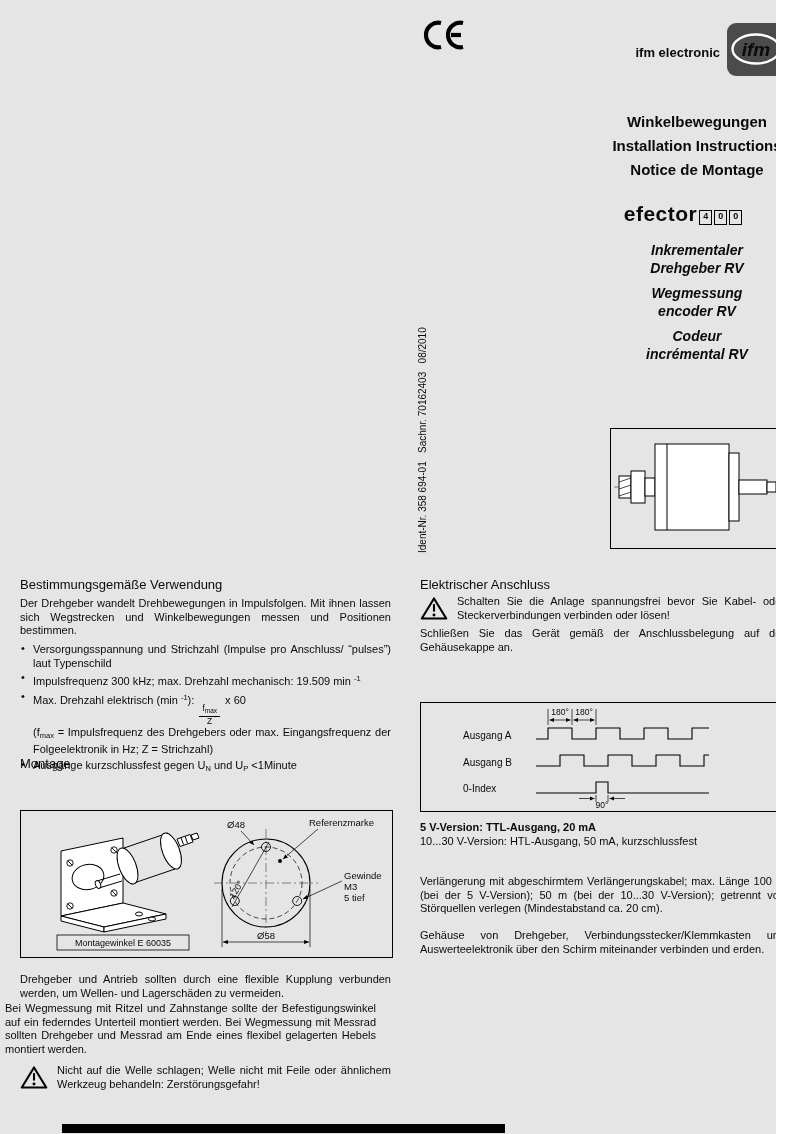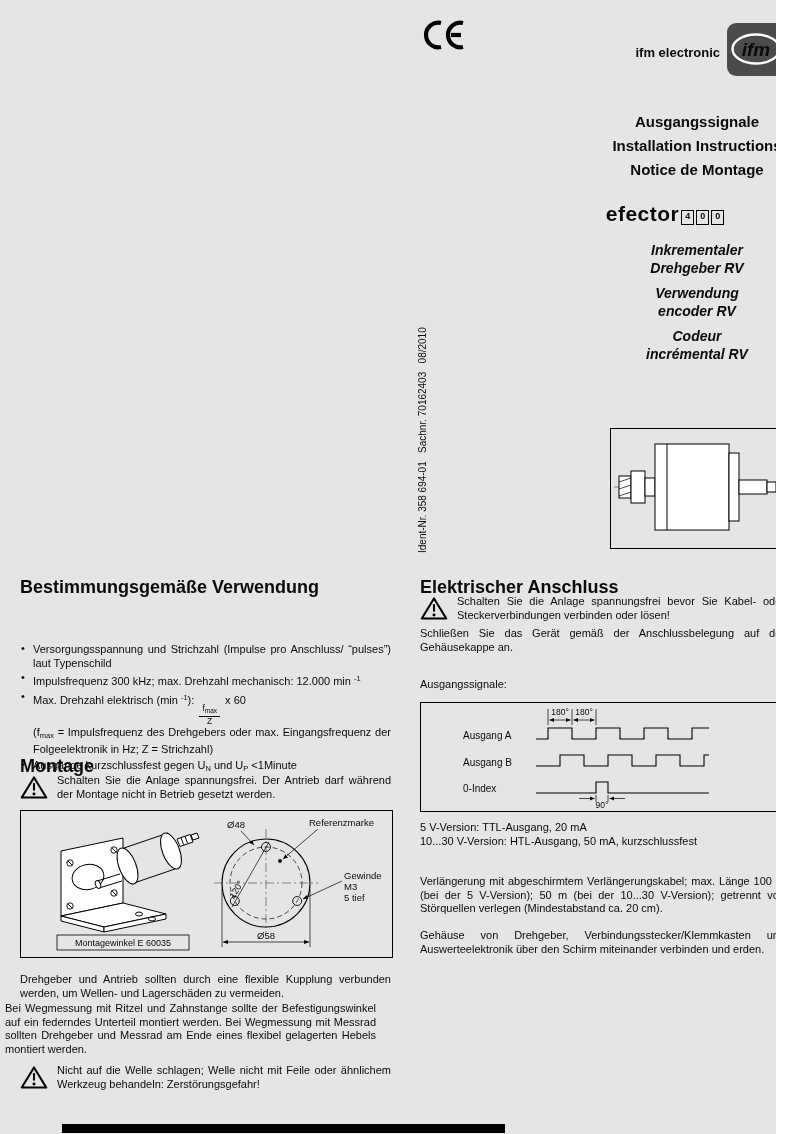--- a/index.html
+++ b/index.html
@@ -1,20 +1,20 @@
 <!DOCTYPE html>
 <html><head>
 <meta charset="utf-8">
 <style>
   html,body{margin:0;padding:0;background:#fff;}
   .page{position:relative;width:776px;height:1134px;background:#e5e5e5;overflow:hidden;
         font-family:"Liberation Sans","DejaVu Sans",sans-serif;color:#0a0a0a;}
   .abs{position:absolute;}
   .bt{font-size:11px;line-height:13.7px;text-align:justify;}
-  .h{font-size:18px;font-weight:bold;}
+  .h{font-size:13px;font-weight:normal;}
   sup{font-size:7.5px;vertical-align:4px;}
   sub{font-size:7.5px;vertical-align:-2px;}
   .bullets .b{position:relative;padding-left:13px;margin-bottom:2px;}
   .bullets .b::before{content:"\2022";position:absolute;left:1px;top:-1px;}
   .frac{display:inline-flex;flex-direction:column;text-align:center;vertical-align:-7px;
         font-size:8.5px;line-height:9.5px;margin:0 2px;}
   .frac .fn{border-bottom:1px solid #000;padding:0 3px;}
   .warnrow{display:flex;gap:9px;justify-content:space-between;}
   .warnrow svg{flex:none;margin-top:1px;}
   .warnrow .wt{flex:1;}
@@ -47,36 +47,36 @@
 
   <div class="abs brand" style="left:600px;top:45px;width:120px;">ifm electronic</div>
   <div class="abs" style="left:727px;top:23px;width:58px;height:53px;background:#4a4b4d;border-radius:9px;">
     <svg width="58" height="53" viewBox="0 0 58 53">
       <ellipse cx="29" cy="26" rx="23.5" ry="14.5" fill="none" stroke="#fff" stroke-width="2.4"></ellipse>
       <text x="29" y="32.5" text-anchor="middle" font-size="19" font-weight="bold" font-style="italic" fill="#fff">ifm</text>
     </svg>
   </div>
 
   <div class="abs titles" style="left:608px;top:110px;width:178px;">
-    <div>Ausgangssignale</div>
+    <div>Winkelbewegungen</div>
     <div>Installation Instructions</div>
     <div>Notice de Montage</div>
   </div>
 
-  <div class="abs" style="left:576px;top:202px;width:178px;text-align:center;">
+  <div class="abs" style="left:594px;top:202px;width:178px;text-align:center;">
     <span class="efx">efector</span><span class="ld">4</span><span class="ld">0</span><span class="ld">0</span>
   </div>
 
   <div class="abs prod" style="left:608px;top:241px;width:178px;">
     <div class="grp">
       <div>Inkrementaler</div>
       <div>Drehgeber RV</div>
     </div>
     <div class="grp">
-      <div>Verwendung</div>
+      <div>Wegmessung</div>
       <div>encoder RV</div>
     </div>
     <div class="grp">
       <div>Codeur</div>
       <div>incrémental RV</div>
     </div>
   </div>
 
   <div class="abs ident" style="left:417px;top:553px;width:262px;">Ident-Nr. 358 694-01   Sachnr. 70162403   08/2010</div>
 
@@ -96,50 +96,43 @@
       <g stroke="#000" stroke-width="0.7">
         <line x1="8" y1="53" x2="20" y2="49"></line>
         <line x1="8" y1="60" x2="20" y2="56"></line>
         <line x1="8" y1="67" x2="20" y2="63"></line>
       </g>
     </svg>
   </div>
 
   <div class="abs h" style="left:20px;top:577px;width:371px;">Bestimmungsgemäße Verwendung</div>
 
+  <div class="abs bt" style="left:20px;top:597px;width:371px;">Der Drehgeber wandelt Drehbewegungen in Impulsfolgen. Mit ihnen lassen sich Wegstrecken und Winkelbewegungen messen und Positionen bestimmen.</div>
 
   <div class="abs bt bullets" style="left:20px;top:643px;width:371px;">
     <div class="b">
       <span>Versorgungsspannung und Strichzahl (Impulse pro Anschluss/ “pulses”) laut Typenschild</span>
     </div>
     <div class="b">
-      <span>Impulsfrequenz 300 kHz; max. Drehzahl mechanisch: 12.000 min </span><sup>-1</sup>
+      <span>Impulsfrequenz 300 kHz; max. Drehzahl mechanisch: 19.509 min </span><sup>-1</sup>
     </div>
     <div class="b">
       <span>Max. Drehzahl elektrisch (min </span><sup>-1</sup><span>): </span><span class="frac">
           <span class="fn"><span>f</span><sub style="font-size:6.5px">max</sub></span>
           <span>Z</span>
         </span><span> x 60</span>
       <span style="display:block;"><span>(f</span><sub>max</sub><span> = Impulsfrequenz des Drehgebers oder max. Eingangsfrequenz der Folgeelektronik in Hz; Z = Strichzahl)</span></span>
     </div>
     <div class="b">
       <span>Ausgänge kurzschlussfest gegen U</span><sub>N</sub><span> und U</span><sub>P</sub><span> &lt;1Minute</span>
     </div>
   </div>
 
   <div class="abs h" style="left:20px;top:756px;">Montage</div>
 
-  <div class="abs warnrow" style="left:20px;top:774px;width:371px;">
-    <svg viewBox="0 0 32 28" width="28" height="25">
-      <path d="M16 2.5 L30 25.5 H2 Z" fill="none" stroke="#000" stroke-width="2.4" stroke-linejoin="round"></path>
-      <rect x="14.8" y="9" width="2.4" height="8.5" fill="#000"></rect>
-      <circle cx="16" cy="21.3" r="1.7" fill="#000"></circle>
-    </svg>
-    <div class="wt bt">Schalten Sie die Anlage spannungsfrei. Der Antrieb darf während der Montage nicht in Betrieb gesetzt werden.</div>
-  </div>
 
   <div class="abs frame" style="left:20px;top:810px;width:371px;height:146px;">
     <svg width="369" height="144" viewBox="0 0 369 144">
       <defs>
         <marker id="marr" markerWidth="8" markerHeight="6" refX="7" refY="3" orient="auto-start-reverse">
           <path d="M0,0 L7,3 L0,6 Z" fill="#000"></path>
           </marker>
         <marker id="marrE" markerWidth="8" markerHeight="6" refX="7" refY="3" orient="auto">
           <path d="M0,0 L7,3 L0,6 Z" fill="#000"></path>
           </marker>
@@ -228,21 +221,20 @@
     <svg viewBox="0 0 32 28" width="28" height="25">
       <path d="M16 2.5 L30 25.5 H2 Z" fill="none" stroke="#000" stroke-width="2.4" stroke-linejoin="round"></path>
       <rect x="14.8" y="9" width="2.4" height="8.5" fill="#000"></rect>
       <circle cx="16" cy="21.3" r="1.7" fill="#000"></circle>
     </svg>
     <div class="wt bt">Schalten Sie die Anlage spannungsfrei bevor Sie Kabel- oder Steckerverbindungen verbinden oder lösen!</div>
   </div>
 
   <div class="abs bt" style="left:420px;top:627px;width:365px;">Schließen Sie das Gerät gemäß der Anschlussbelegung auf der Gehäusekappe an.</div>
 
-  <div class="abs bt" style="left:420px;top:678px;width:365px;text-align:left;">Ausgangssignale:</div>
 
   <div class="abs frame" style="left:420px;top:702px;width:365px;height:108px;">
     <svg width="363" height="106" viewBox="0 0 363 106">
       <defs>
         <marker id="arr" markerWidth="8" markerHeight="6" refX="7" refY="3" orient="auto-start-reverse">
           <path d="M0,0 L7,3 L0,6 Z" fill="#000"></path>
           </marker>
         <marker id="arrE" markerWidth="8" markerHeight="6" refX="7" refY="3" orient="auto">
           <path d="M0,0 L7,3 L0,6 Z" fill="#000"></path>
           </marker>
@@ -269,21 +261,21 @@
         <line x1="188.5" y1="95.5" x2="204" y2="95.5" marker-start="url(#arr)"></line>
       </g>
       <g fill="none" stroke="#000" stroke-width="1.1">
         <polyline points="115,36 127,36 127,25 151,25 151,36 175,36 175,25 199,25 199,36 223,36 223,25 247,25 247,36 271,36 271,25 288,25"></polyline>
         <polyline points="115,63 139,63 139,52 163,52 163,63 187,63 187,52 211,52 211,63 235,63 235,52 259,52 259,63 283,63 283,52 288,52"></polyline>
         <polyline points="115,90 175,90 175,79 187,79 187,90 288,90"></polyline>
       </g>
     </svg>
   </div>
 
-  <div class="abs bt" style="left:420px;top:821px;width:365px;text-align:left;">5 V-Version: TTL-Ausgang, 20 mA</div>
+  <div class="abs bt" style="left:420px;top:821px;width:365px;text-align:left;font-weight:bold;">5 V-Version: TTL-Ausgang, 20 mA</div>
   <div class="abs bt" style="left:420px;top:835px;width:365px;text-align:left;">10...30 V-Version: HTL-Ausgang, 50 mA, kurzschlussfest</div>
 
   <div class="abs bt" style="left:420px;top:875px;width:365px;">Verlängerung mit abgeschirmtem Verlängerungskabel; max. Länge 100 m (bei der 5 V-Version); 50 m (bei der 10...30 V-Version); getrennt von Störquellen verlegen (Mindestabstand ca. 20 cm).</div>
   <div class="abs bt" style="left:420px;top:929px;width:365px;">Gehäuse von Drehgeber, Verbindungsstecker/Klemmkasten und Auswerteelektronik über den Schirm miteinander verbinden und erden.</div>
 
   <div class="abs blackbar" style="left:62px;top:1124px;width:443px;height:9px;"></div>
 
 </div>
 
 </body></html>

